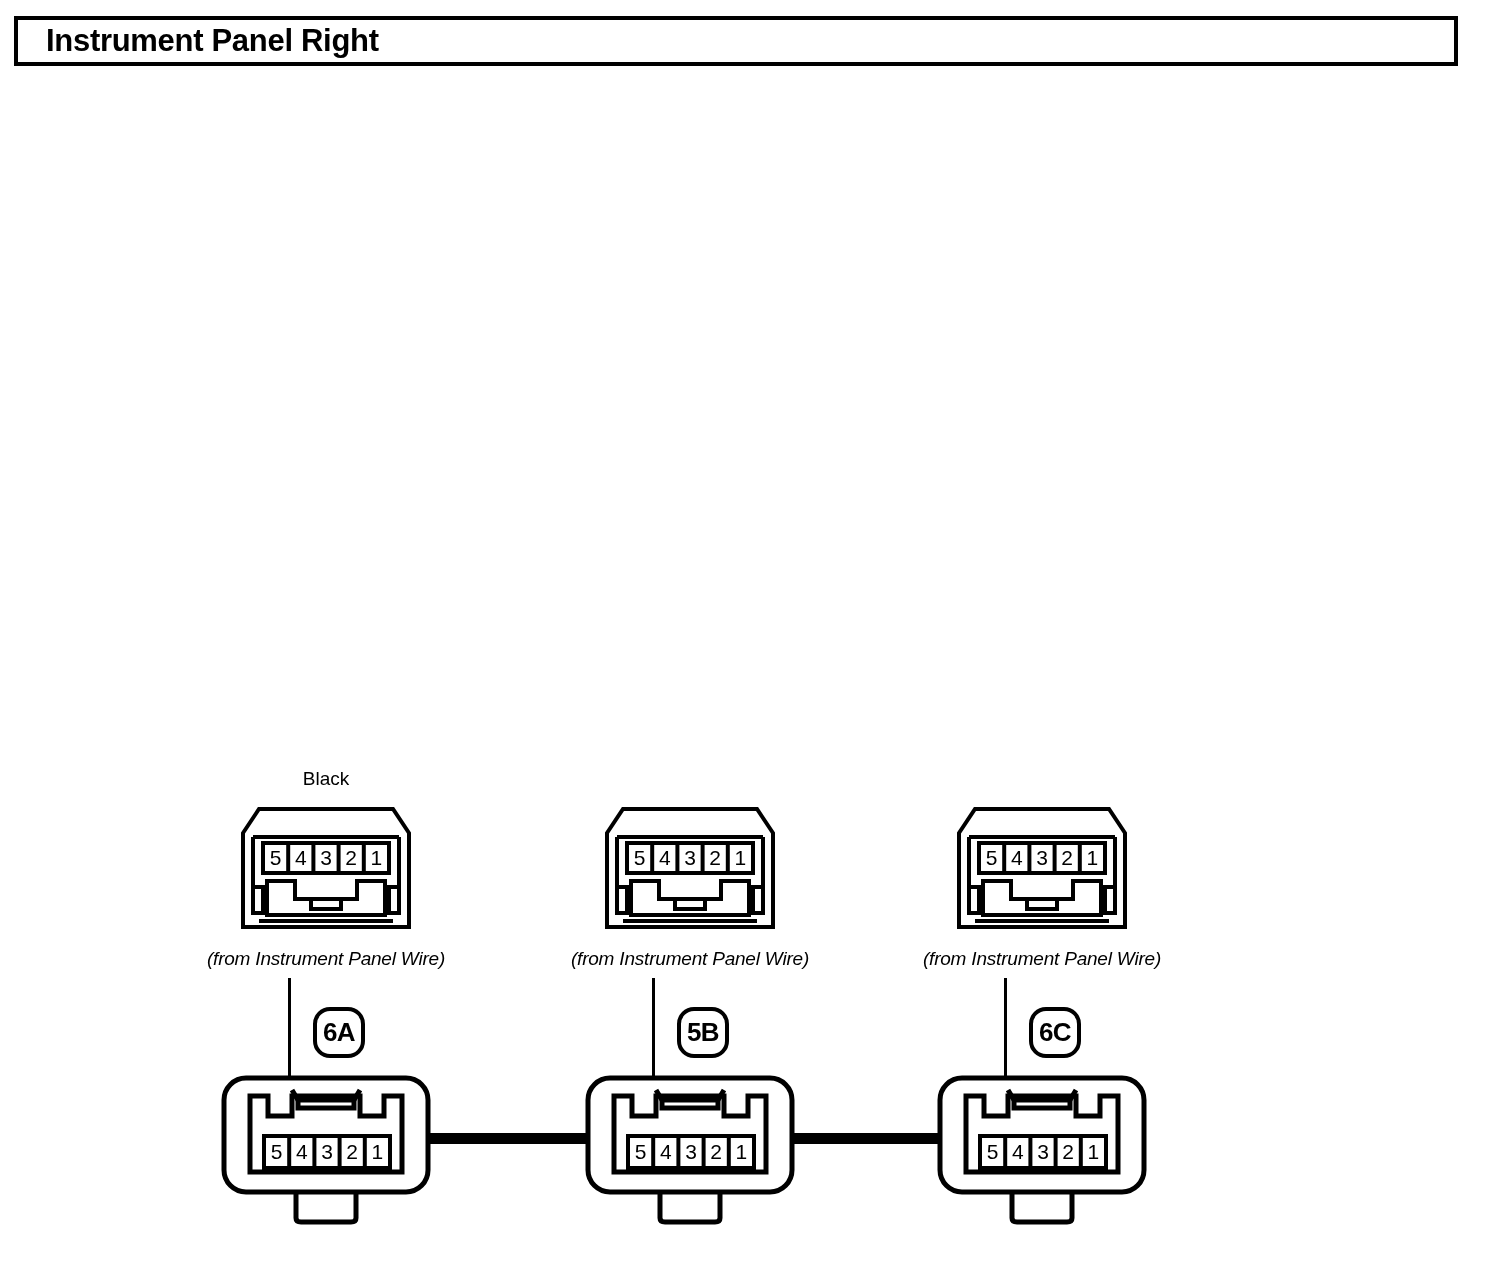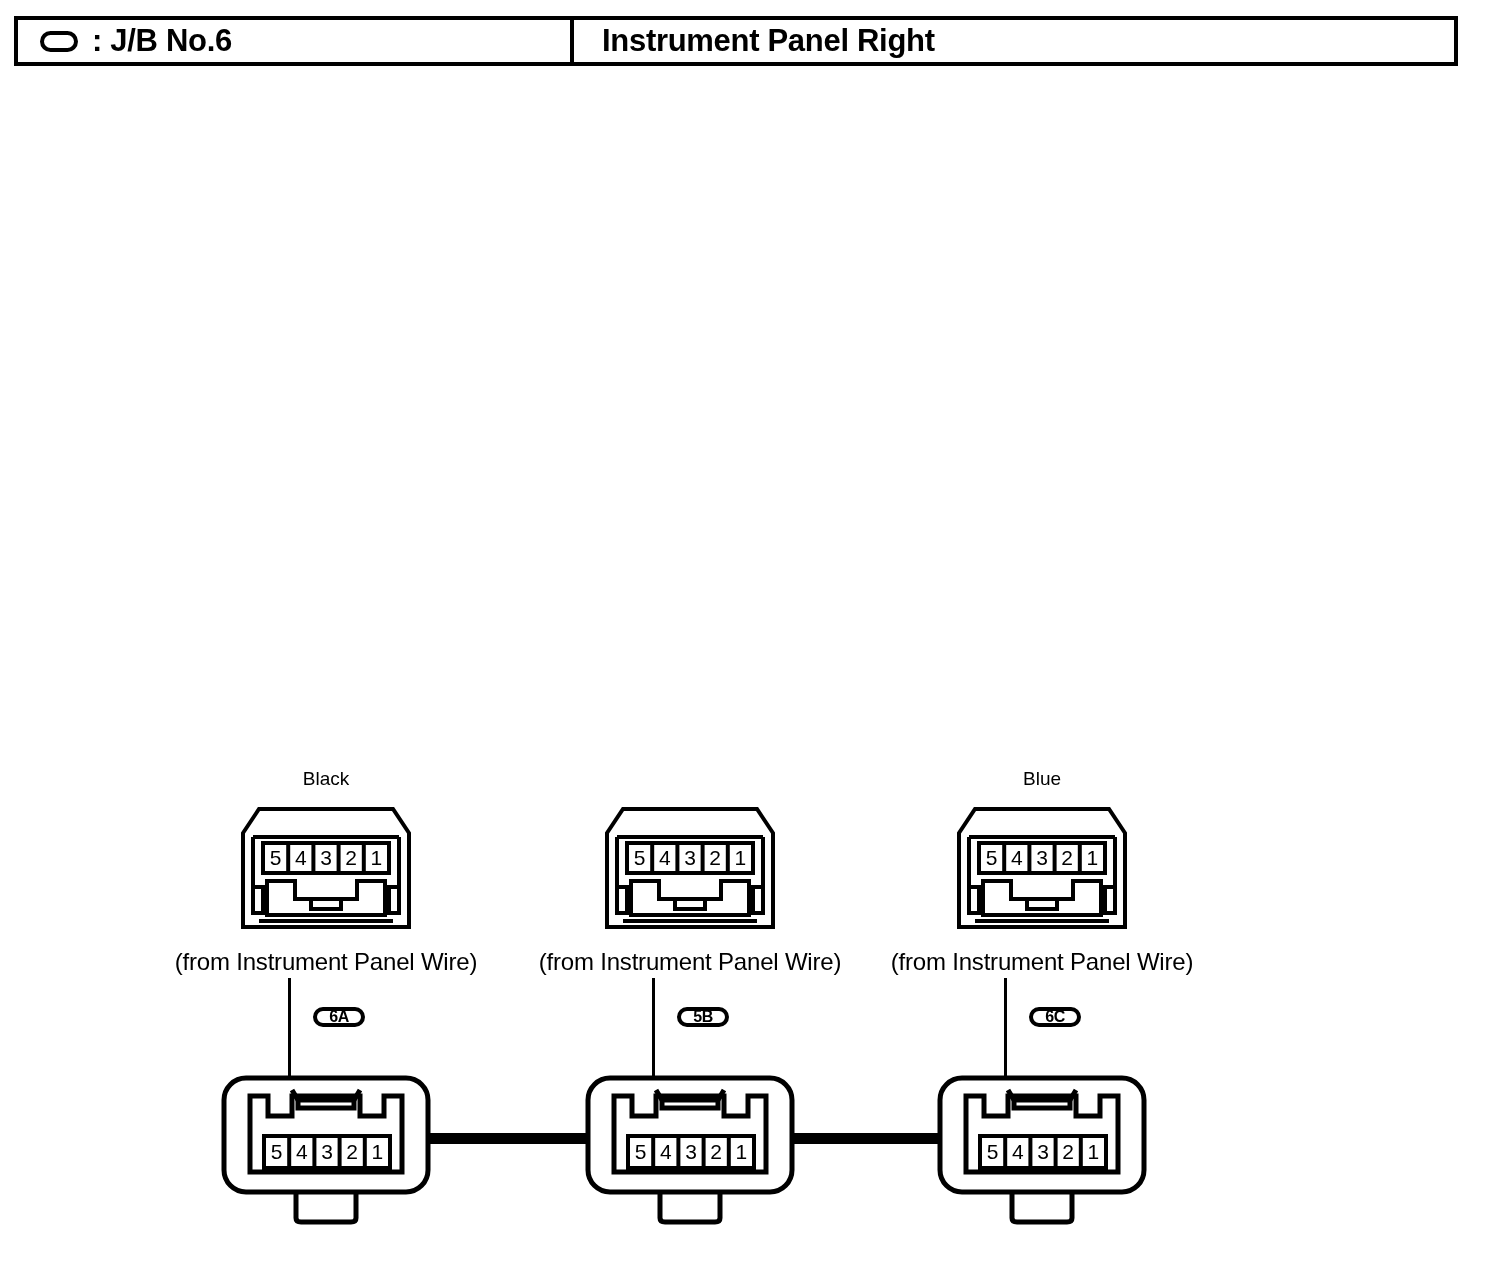--- a/index.html
+++ b/index.html
@@ -107,51 +107,52 @@
     height: 130px;
   }
   .female-svg { display: block; }
 
   
   .conn-caption {
     position: absolute;
     top: 948px;
     width: 360px;
     text-align: center;
-    font-size: 24px;
+    font-size: 19px;
     letter-spacing: -0.2px;
     white-space: nowrap;
+    font-style: italic;
   }
 
   
   .lead-line {
     position: absolute;
     top: 978px;
     left: 50%;
     margin-left: -38px;
     width: 3px;
     height: 99px;
     background: #000;
   }
 
   
   .id-badge {
     position: absolute;
     top: 1007px;
     left: 50%;
     margin-left: -13px;
     width: 52px;
-    height: 20px;
+    height: 51px;
     border: 4px solid #000;
     border-radius: 17px;
     box-sizing: border-box;
     display: flex;
     align-items: center;
     justify-content: center;
-    font-size: 16px;
+    font-size: 26px;
     font-weight: bold;
     letter-spacing: -0.5px;
     background: #fff;
   }
 
   
   .male-conn {
     position: absolute;
     top: 1072px;
     left: 50%;
@@ -175,24 +176,20 @@
     font-size: 21px;
     fill: #000;
   }
 </style>
 </head>
 <body>
 
 <div id="page">
 
   <div id="header-bar">
-    <div id="header-left">
-      <span class="oval-icon"></span>
-      <span id="jb-label">: J/B No.6</span>
-    </div>
     <div id="header-right">
       <span id="panel-title">Instrument Panel Right</span>
     </div>
   </div>
 
   <div id="diagram">
 
     <div class="wire" style="left:430px; width:160px;"></div>
     <div class="wire" style="left:790px; width:152px;"></div>
 
@@ -332,21 +329,20 @@
           <text class="pin-text" x="83.8" y="87" text-anchor="middle">4</text>
           <text class="pin-text" x="109" y="87" text-anchor="middle">3</text>
           <text class="pin-text" x="134.2" y="87" text-anchor="middle">2</text>
           <text class="pin-text" x="159.4" y="87" text-anchor="middle">1</text>
         </svg>
       </div>
     </div>
 
     <div class="column" style="left:862px;">
 
-      <div class="color-label">Blue</div>
 
       <div class="female-conn">
         <svg class="female-svg" width="178" height="130" viewBox="0 0 178 130">
           <g fill="none" stroke="#000" stroke-width="4">
             <path d="M 6 124 L 6 30 L 22 6 L 156 6 L 172 30 L 172 124 Z"></path>
             <path d="M 16 34 L 162 34"></path>
             <path d="M 16 34 L 16 112"></path>
             <path d="M 162 34 L 162 112"></path>
             <path d="M 22 118 L 156 118"></path>
             <path d="M 16 84 L 26 84 L 26 110 L 16 110"></path>

